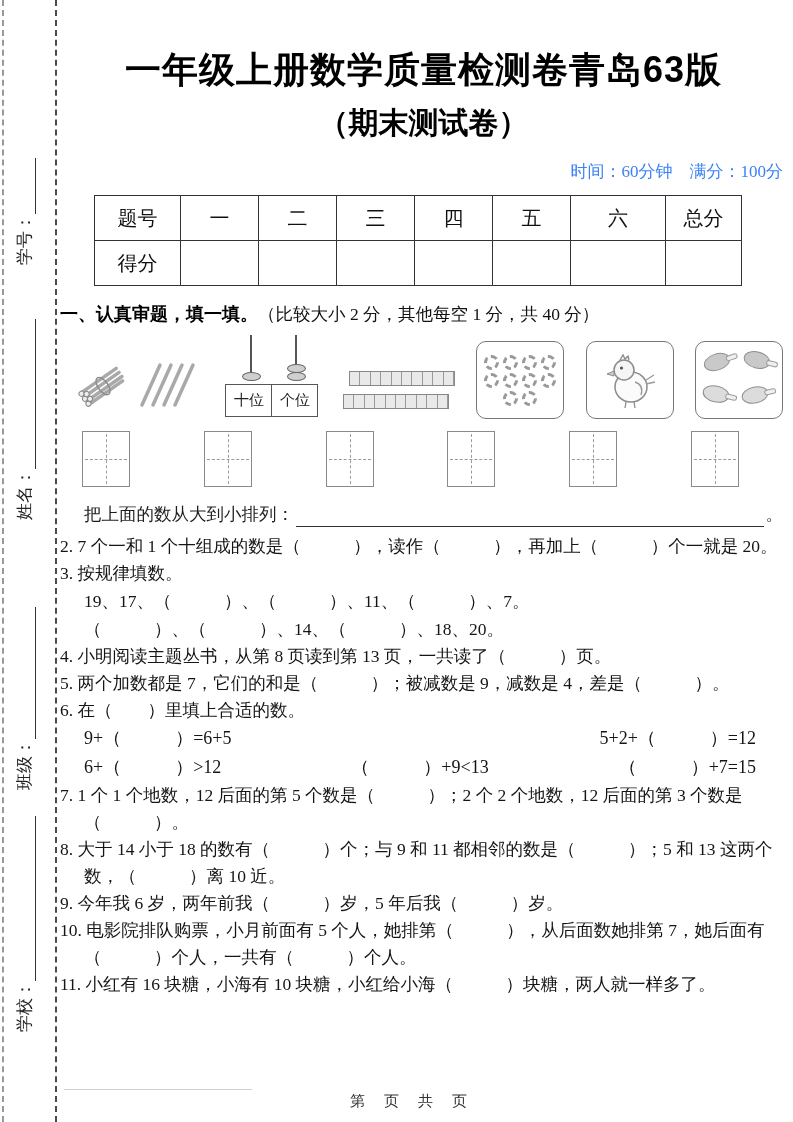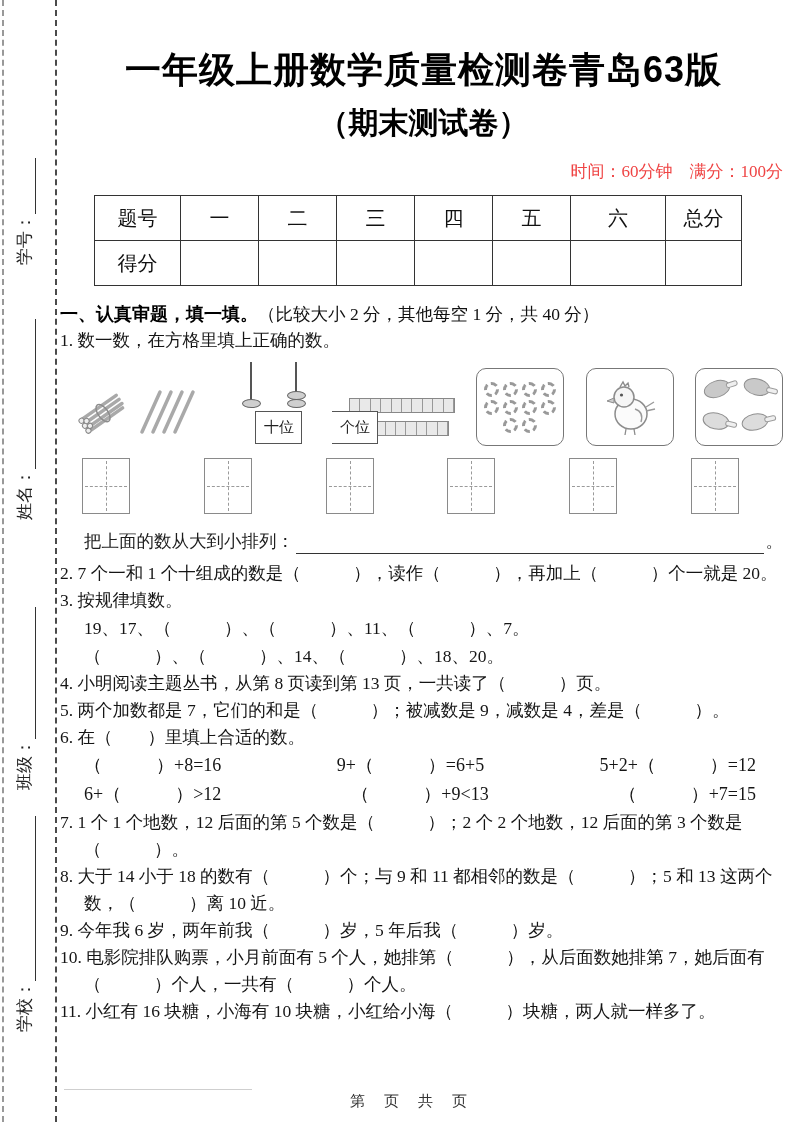--- a/index.html
+++ b/index.html
@@ -20,21 +20,21 @@
   
   .content{position:absolute;left:60px;top:16px;width:727px;}
   .title{
     text-align:center;margin-top:30px;font-family:"Liberation Sans","DejaVu Sans",sans-serif;
     font-weight:bold;font-size:36px;letter-spacing:1px;color:#000;
   }
   .subtitle{
     text-align:center;margin-top:8px;font-family:"Liberation Sans","DejaVu Sans",sans-serif;
     font-weight:bold;font-size:30px;color:#000000;
   }
-  .meta{margin-top:16px;text-align:right;font-size:17px;color:#ef4444;padding-right:4px;}
+  .meta{margin-top:16px;text-align:right;font-size:17px;color:#3b82f6;padding-right:4px;}
   
   table.score{border-collapse:collapse;margin:12px 0 0 34px;table-layout:fixed;}
   table.score td{
     border:1.6px solid #333;height:44px;text-align:center;vertical-align:middle;
     font-size:20px;color:#111;padding:0;
   }
   
   .sec-head{margin-top:15px;font-size:18px;line-height:26px;}
   .sec-head .lead{font-family:"Liberation Sans","DejaVu Sans",sans-serif;font-weight:bold;color:#000;text-align:right;}
   .sec-head .rest{font-size:17.5px;color:#111;}
@@ -46,21 +46,21 @@
   
   .pics{display:flex;align-items:flex-end;justify-content:space-between;
         margin:10px 4px 0 12px;height:82px;}
   .pic-box{border:1.5px solid #777;border-radius:10px;width:86px;height:76px;
            display:flex;flex-direction:column;align-items:center;justify-content:center;gap:3px;}
   .flower-row{display:flex;gap:4px;justify-content:center;}
   .flower{width:15px;height:15px;border:3px dashed #999;border-radius:50%;box-sizing:border-box;}
   .abacus{position:relative;width:96px;height:78px;}
   .abacus .frame{position:absolute;bottom:2px;left:0;display:flex;}
   .abacus .cell{width:45px;height:31px;border:1.2px solid #555;display:flex;align-items:center;
-                justify-content:center;font-size:15px;color:#222;background:#fff;margin-left:30px;}
+                justify-content:center;font-size:15px;color:#222;background:#fff;}
   .abacus .cell+.cell{border-left:none;}
   .rod{position:absolute;width:1.5px;background:#555;height:42px;top:-6px;}
   .bead{position:absolute;width:17px;height:7px;background:#cfcfcf;border:1px solid #666;border-radius:50%;}
   .blocks{display:flex;flex-direction:column;gap:8px;padding-bottom:10px;}
   .bar10{width:104px;height:13px;border:1px solid #888;
          background:repeating-linear-gradient(90deg,#e9e9e9 0 9.4px,#999 9.4px 10.4px);}
   
   .grids{display:flex;justify-content:space-between;margin:12px 48px 0 22px;}
   .tian{width:46px;height:54px;border:1.5px solid #8a8a8a;position:relative;background:#fff;}
   .tian::before{content:"";position:absolute;left:2px;right:2px;top:50%;border-top:1px dashed #9a9a9a;}
@@ -129,21 +129,20 @@
       <td></td>
       <td></td>
     </tr>
   </tbody>
     </table>
 
   <div class="sec-head">
     <span class="lead">一、认真审题，填一填。</span><span class="rest">（比较大小 2 分，其他每空 1 分，共 40 分）</span>
   </div>
 
-  <p class="q"><span>1.</span> <span>数一数，在方格里填上正确的数。</span></p>
 
   <div class="pics">
 
     <svg width="132" height="72" viewBox="0 0 132 72">
       <g transform="rotate(-35 28 40)">
         <line class="ln" x1="10" y1="34" x2="52" y2="34"></line>
         <line class="ln" x1="10" y1="39" x2="52" y2="39"></line>
         <line class="ln" x1="10" y1="44" x2="52" y2="44"></line>
         <line class="ln" x1="12" y1="48" x2="50" y2="48"></line>
         <ellipse cx="31" cy="41" rx="5" ry="10" fill="none" stroke="#8c8c8c" stroke-width="1.4"></ellipse>
@@ -250,21 +249,20 @@
   <p class="q"><span>3.</span> <span>按规律填数。</span></p>
   <div class="seq-line indent">19、17、（　　　）、（　　　）、11、（　　　）、7。</div>
   <div class="seq-line indent">（　　　）、（　　　）、14、（　　　）、18、20。</div>
 
   <p class="q"><span>4.</span> <span>小明阅读主题丛书，从第 8 页读到第 13 页，一共读了（　　　）页。</span></p>
 
   <p class="q"><span>5.</span> <span>两个加数都是 7，它们的和是（　　　）；被减数是 9，减数是 4，差是（　　　）。</span></p>
 
   <p class="q"><span>6.</span> <span>在（　　）里填上合适的数。</span></p>
   <div class="exp-row">
-    <span>（　　　）+8=16</span>
     <span>9+（　　　）=6+5</span>
     <span>5+2+（　　　）=12</span>
   </div>
   <div class="exp-row">
     <span>6+（　　　）&gt;12</span>
     <span>（　　　）+9&lt;13</span>
     <span>（　　　）+7=15</span>
   </div>
 
   <p class="q"><span>7.</span> <span>1 个 1 个地数，12 后面的第 5 个数是（　　　）；2 个 2 个地数，12 后面的第 3 个数是（　　　）。</span></p>

